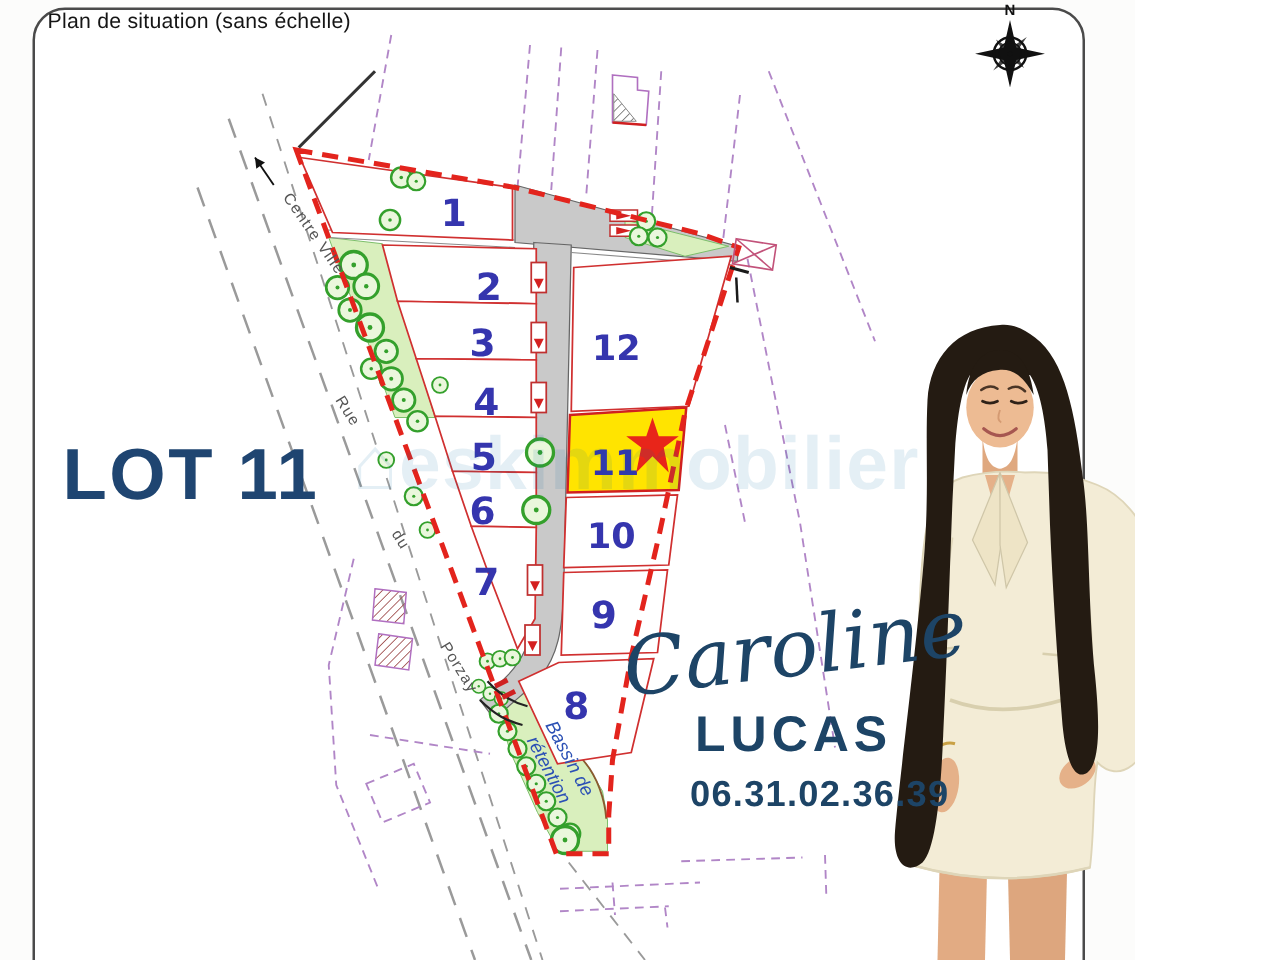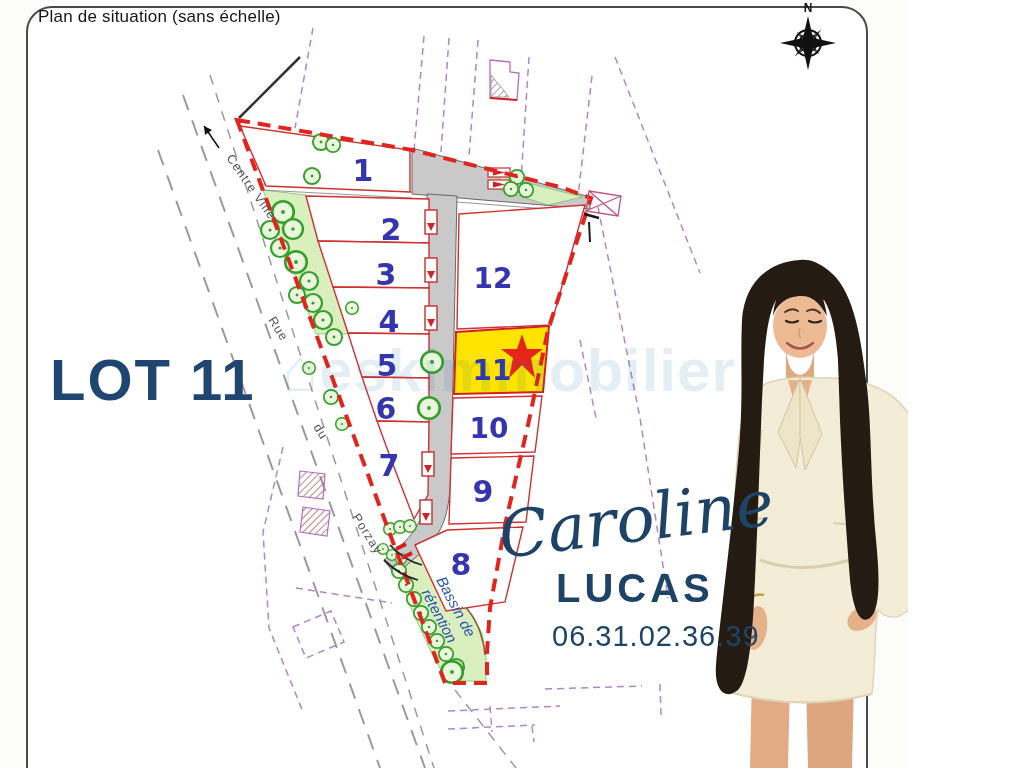--- a/index.html
+++ b/index.html
@@ -11,21 +11,21 @@
   .plan,.photo{position:absolute;left:0;top:0;width:1024px;height:768px;}
   .watermark{position:absolute;left:282px;top:336px;font-size:60px;font-weight:bold;
              color:#0369a1;opacity:0.10;letter-spacing:1px;white-space:nowrap;}
   .lot-callout{position:absolute;left:38px;top:346px;font-size:58px;font-weight:800;
                color:#1f4571;letter-spacing:2px;margin-left:12px;}
   .sig-first{position:absolute;left:498px;top:482px;width:280px;
              font-family:"DejaVu Serif",serif;font-style:italic;font-size:64px;
              color:#1d4466;transform:rotate(-7deg);}
   .sig-last{position:absolute;left:556px;top:566px;font-size:40px;font-weight:bold;
             color:#1d4466;letter-spacing:4px;}
-  .sig-phone{position:absolute;left:552px;top:620px;font-size:29px;font-weight:normal;
+  .sig-phone{position:absolute;left:552px;top:620px;font-size:29px;font-weight:bold;
              color:#1d4466;letter-spacing:1px;}
   .pagenum{position:absolute;left:838px;top:731px;font-size:19px;font-weight:bold;color:#222;}
   .lotnum{font:bold 30px "DejaVu Sans",sans-serif;fill:#3535ae;text-anchor:middle;}
   .lotnum-sm{font:bold 28px "DejaVu Sans",sans-serif;fill:#3535ae;text-anchor:middle;}
   .streetlbl{font:12.5px "Liberation Sans",sans-serif;fill:#555;letter-spacing:1px;}
   .basinlbl{font:italic 15px "Liberation Sans",sans-serif;fill:#2b50b5;}
   .northlbl{font:bold 12px "Liberation Sans",sans-serif;fill:#111;text-anchor:middle;}
 </style>
 </head>
 <body>

